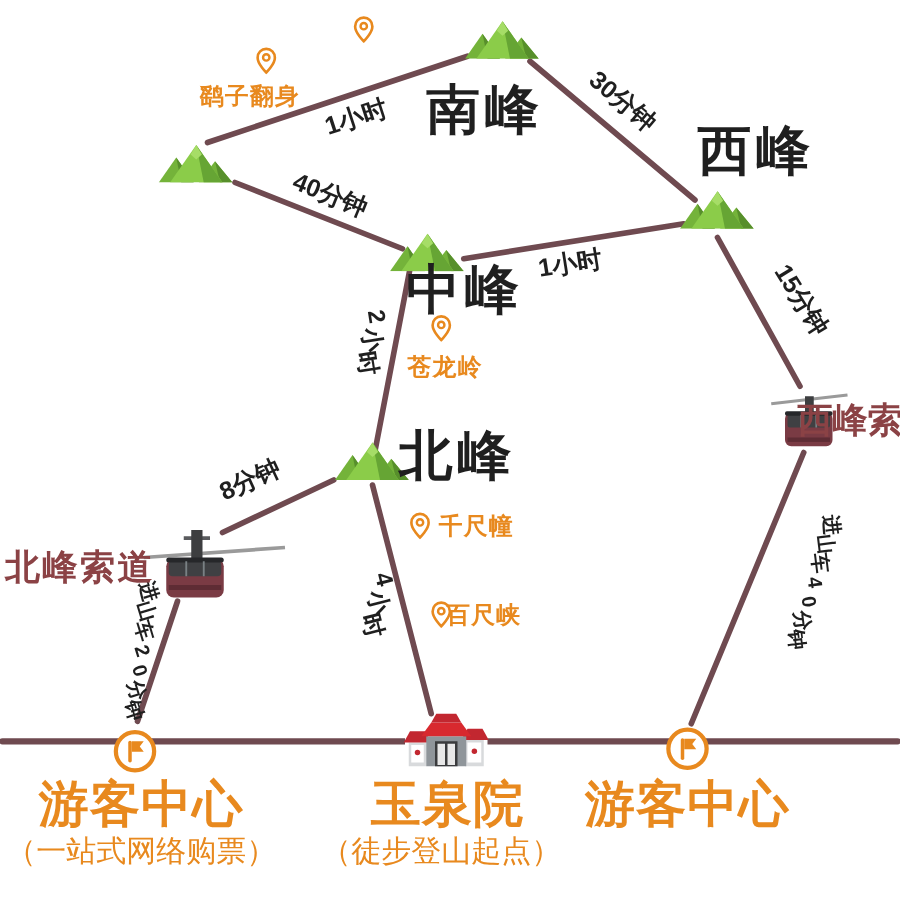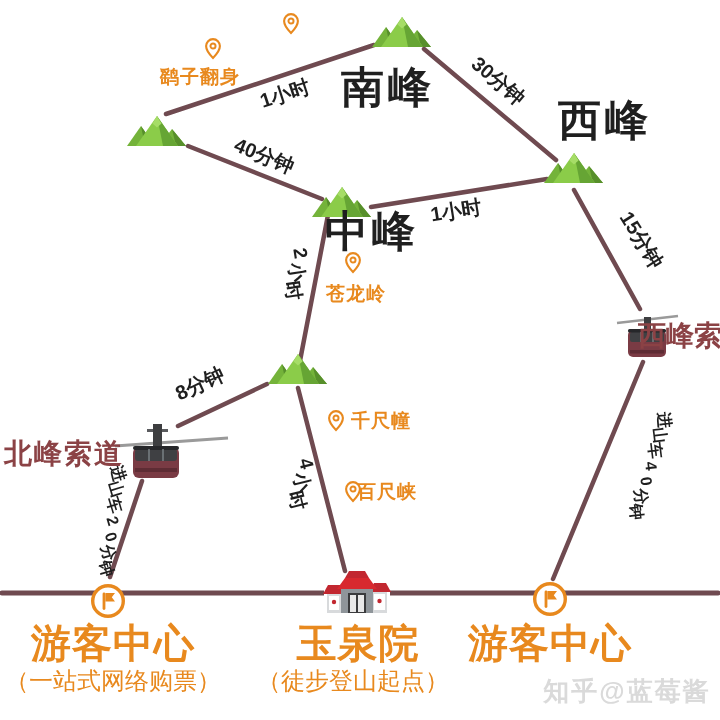--- a/index.html
+++ b/index.html
@@ -114,20 +114,21 @@
       <polygon points="345,578 369,578 365,571 349,571" fill="#c22730"></polygon>
     </g>
 
     <use href="#flagcircle" x="90" y="583" width="36" height="36"></use>
     <use href="#flagcircle" x="532" y="581" width="36" height="36"></use>
   </svg>
 
   <div class="lbl peak" style="left:388px;top:88px;">南峰</div>
   <div class="lbl peak" style="left:605px;top:121px;">西峰</div>
   <div class="lbl peak" style="left:372px;top:232px;">中峰</div>
+  <div class="lbl peak" style="left:366px;top:365px;">北峰</div>
 
   <div class="lbl poi" style="left:200px;top:77px;">鹞子翻身</div>
   <div class="lbl poi" style="left:356px;top:294px;font-family:Liberation Serif, serif;">苍龙岭</div>
   <div class="lbl poi" style="left:381px;top:421px;">千尺幢</div>
   <div class="lbl poi" style="left:387px;top:492px;">百尺峡</div>
 
   <div class="lbl time" style="left:285px;top:94px;transform:translate(-50%,-50%) rotate(-18deg);">1小时</div>
   <div class="lbl time" style="left:498px;top:81px;transform:translate(-50%,-50%) rotate(40deg);">30分钟</div>
   <div class="lbl time" style="left:264px;top:156px;transform:translate(-50%,-50%) rotate(22deg);">40分钟</div>
   <div class="lbl time" style="left:456px;top:211px;transform:translate(-50%,-50%) rotate(-9deg);">1小时</div>
@@ -164,15 +165,14 @@
 
   <div class="lbl cable" style="left:64px;top:454px;">北峰索道</div>
   <div class="lbl cablevert" style="left:694px;top:336px;">西峰索道</div>
 
   <div class="lbl station-title" style="left:113px;top:643px;">游客中心</div>
   <div class="lbl station-sub" style="left:113px;top:681px;">（一站式网络购票）</div>
   <div class="lbl station-title" style="left:358px;top:643px;">玉泉院</div>
   <div class="lbl station-sub" style="left:353px;top:681px;">（徒步登山起点）</div>
   <div class="lbl station-title" style="left:550px;top:643px;">游客中心</div>
 
-  <div class="lbl watermark" style="left:627px;top:691px;">知乎@蓝莓酱</div>
 
 </div>
 
 </body></html>

